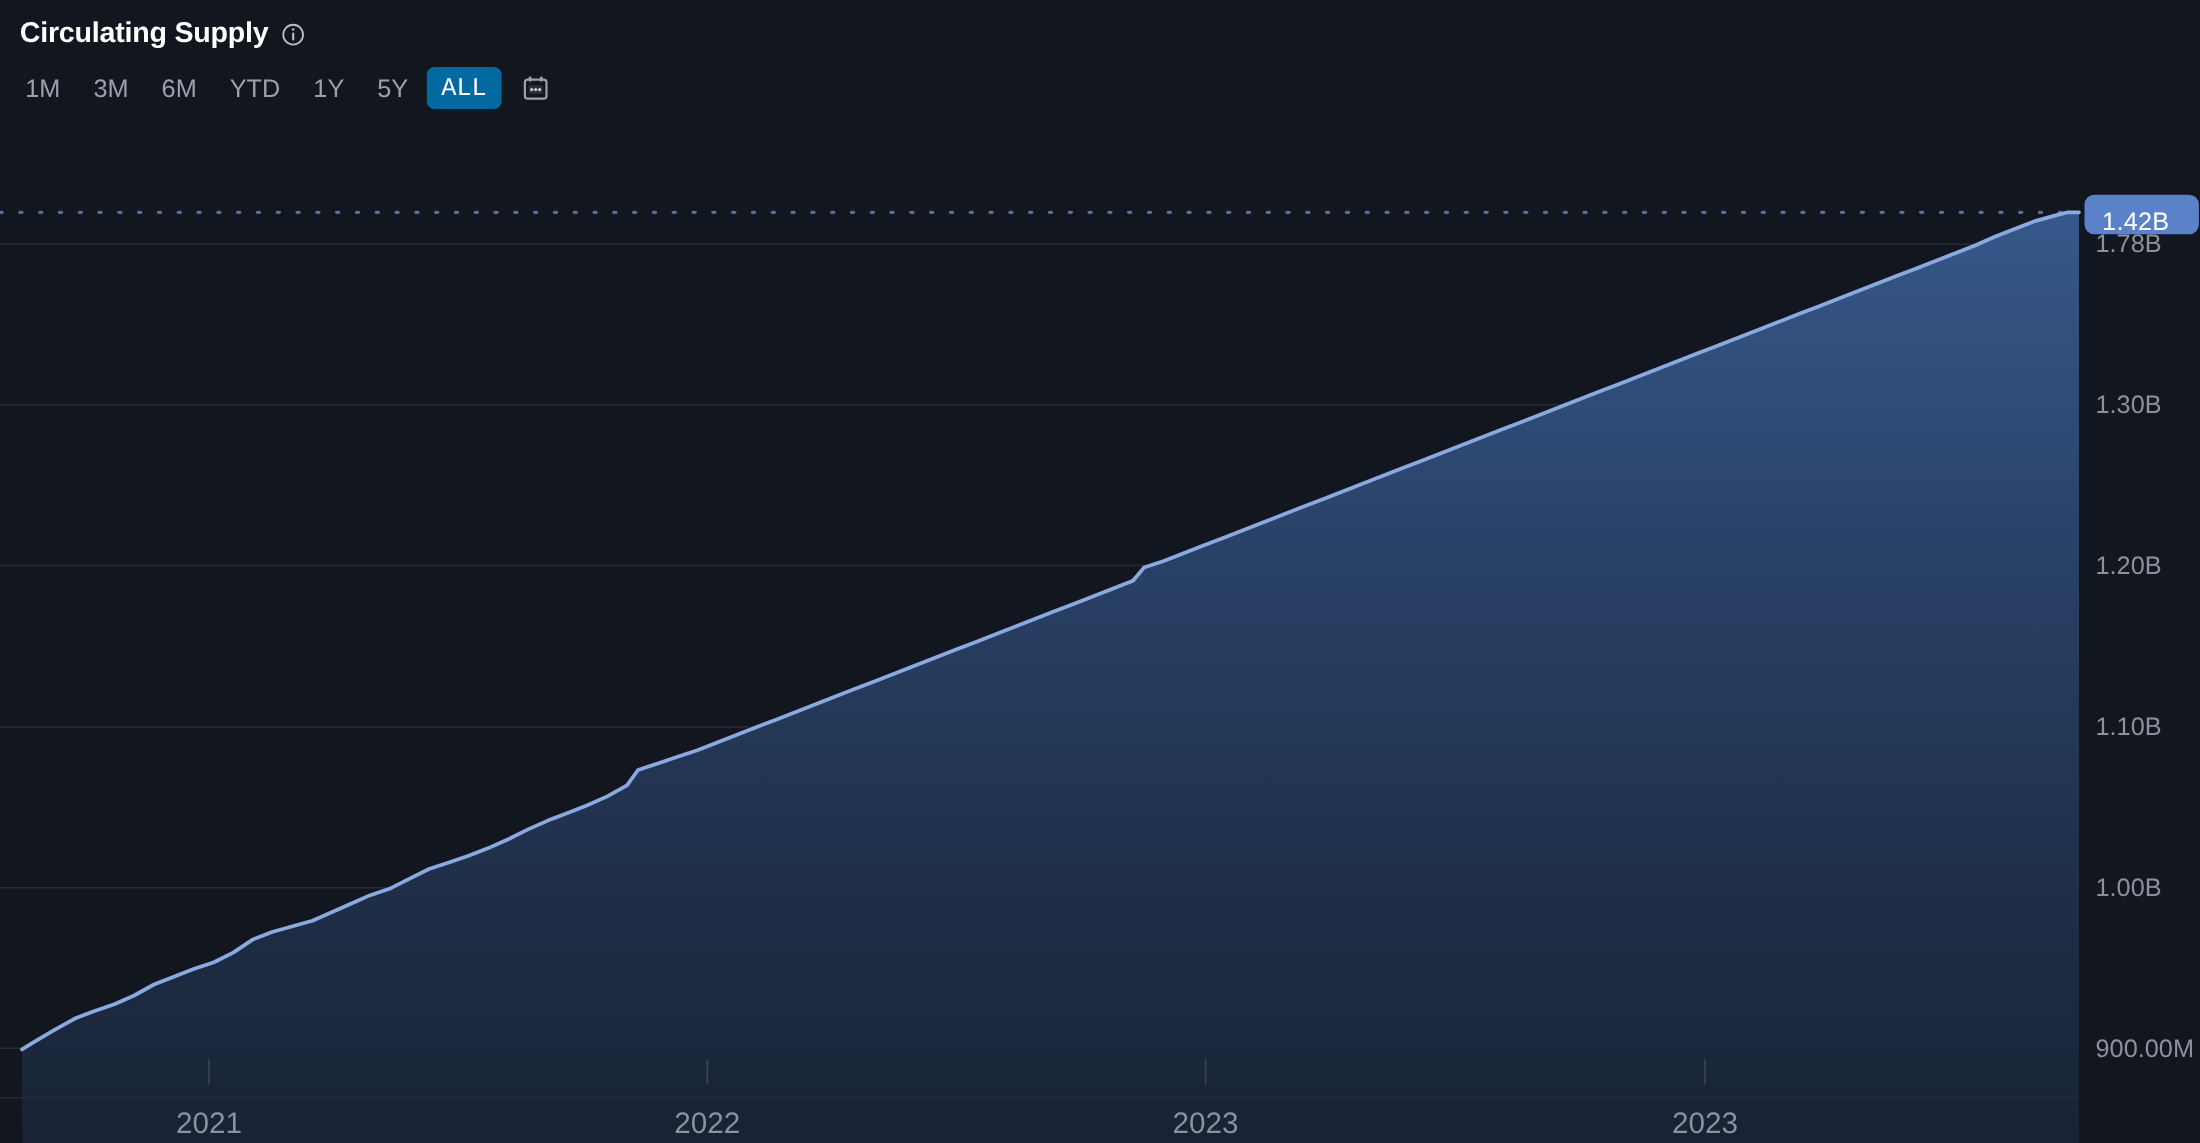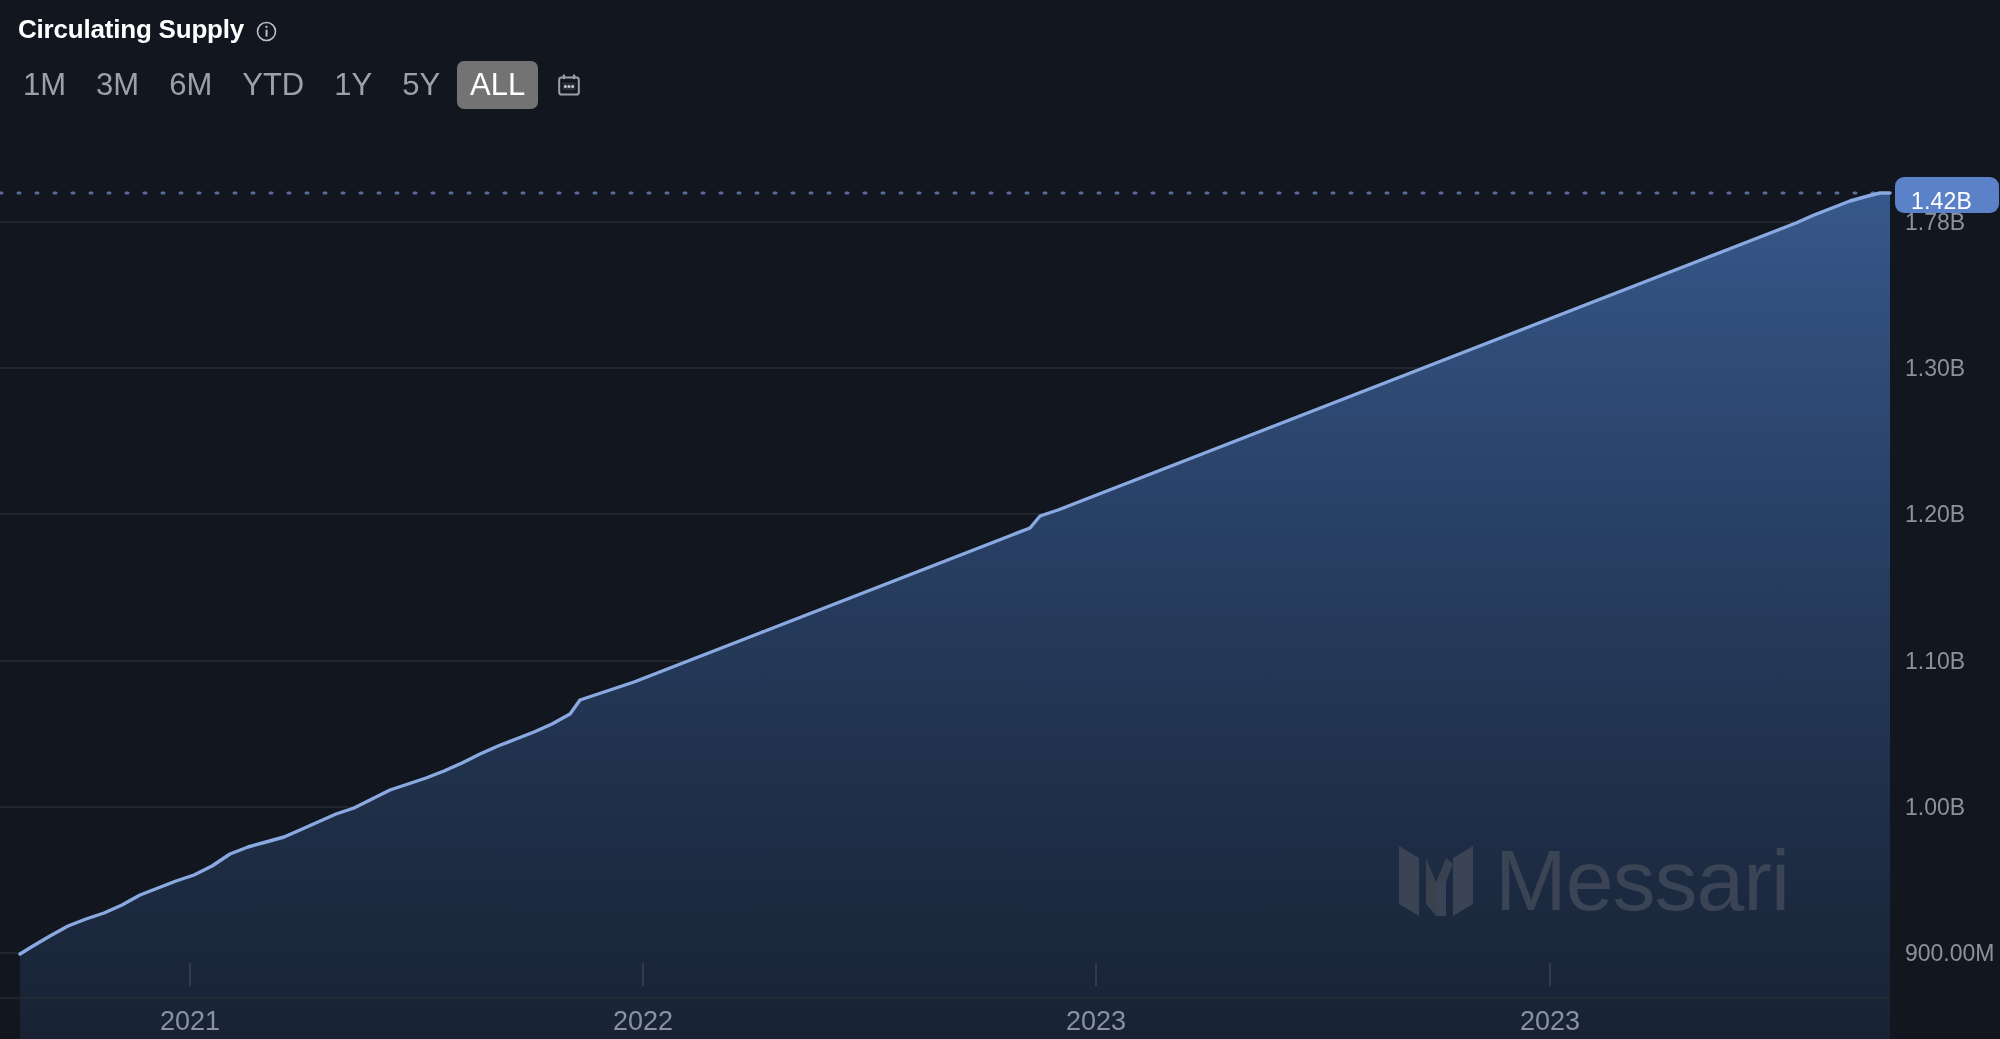--- a/index.html
+++ b/index.html
@@ -49,34 +49,35 @@
   .info-icon svg { display: block; }
 
   
   .range-row {
     display: flex;
     align-items: center;
     gap: 4px;
     padding: 16px 0 0 10px;
   }
   .range-btn {
-    font-size: 31px;
+    font-size: 23px;
     color: #9aa1ad;
     padding: 6px 13px;
     border-radius: 7px;
     cursor: pointer;
     user-select: none;
     line-height: 1.15;
     background: transparent;
     border: none;
     font-family: inherit;
   }
   .range-btn.active {
-    background: #737373;
+    background: #0369a1;
     color: #ffffff;
+    font-family: Liberation Mono, monospace;
   }
   .cal-btn {
     margin-left: 10px;
     width: 34px;
     height: 34px;
     display: inline-flex;
     align-items: center;
     justify-content: center;
     cursor: pointer;
     border-radius: 6px;
@@ -269,25 +270,13 @@
   <div class="axis-label" style="top:396px;">1.20B</div>
   <div class="axis-label" style="top:543px;">1.10B</div>
   <div class="axis-label" style="top:689px;">1.00B</div>
   <div class="axis-label" style="top:835px;">900.00M</div>
 
   <div class="x-label" style="left:190px;">2021</div>
   <div class="x-label" style="left:643px;">2022</div>
   <div class="x-label" style="left:1096px;text-align:right;">2023</div>
   <div class="x-label" style="left:1550px;">2023</div>
 
-  <div class="watermark">
-    <span>
-      <svg width="82" height="84" viewBox="0 0 82 84">
-        <polygon points="4,10 24,22 24,80 4,68" fill="#3a4454"></polygon>
-        <polygon points="31,22 41,46 41,80 31,68" fill="#39414f"></polygon>
-        <polygon points="51,46 51,80 41,80 41,46" fill="#3a4454"></polygon>
-        <polygon points="78,10 58,22 58,80 78,68" fill="#3a4454"></polygon>
-        <polygon points="51,22 41,46 51,46 58,28" fill="#39414f"></polygon>
-      </svg>
-    </span>
-    <span class="wm-text">Messari</span>
-  </div>
 </div>
 
 </body></html>

